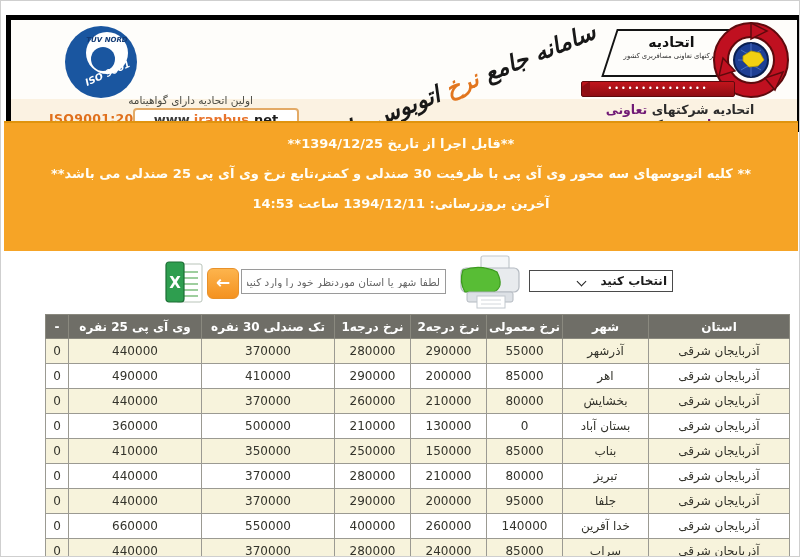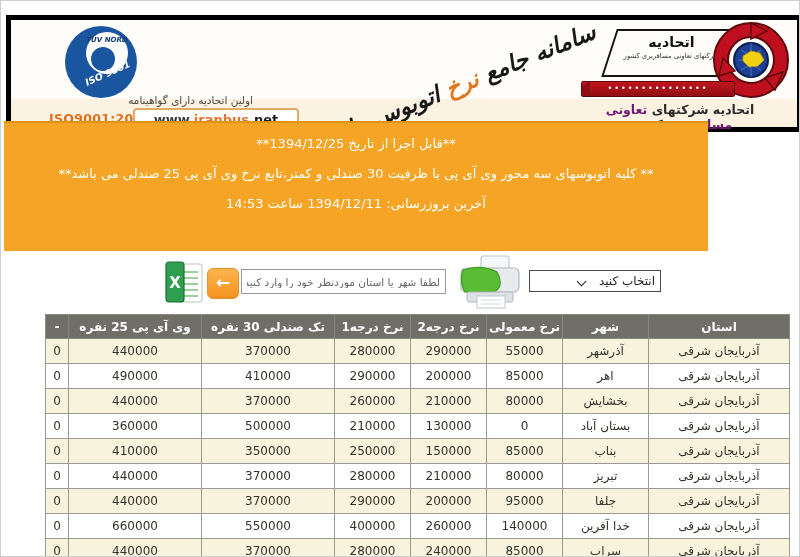--- a/index.html
+++ b/index.html
@@ -24,34 +24,34 @@
   .pgram-title{font-size:14px;font-weight:bold;color:#111;}
   .pgram-sub{font-size:6.8px;color:#333;margin-top:2px;}
   .emblem{position:absolute;right:-4px;top:0;}
   .red-arrow{position:absolute;right:56px;top:59px;width:152px;height:14px;background:linear-gradient(#c2151c,#8f0d13);
              border:1px solid #5e0a0d;border-radius:2px;color:#fff;font-size:8px;line-height:13px;text-align:center;
              letter-spacing:2px;overflow:hidden;}
   .red-arrow:after{content:"";position:absolute;left:-11px;top:-1px;border:8px solid transparent;border-right:11px solid #8f0d13;}
   .union-caption{position:absolute;left:0;right:4px;top:80px;text-align:center;font-size:12.5px;font-weight:bold;color:#2b2b2b;}
   .uc-orange{color:#701a75;}
   
-  .banner{position:absolute;left:3px;top:120px;width:704px;height:130px;background:#f6a426;border-top:2px solid #e0940e;
-          box-sizing:border-box;direction:rtl;text-align:center;color:#fffef6;font-weight:normal;font-size:13px;padding-top:6px;}
+  .banner{position:absolute;left:3px;top:120px;width:794px;height:130px;background:#f6a426;border-top:2px solid #e0940e;
+          box-sizing:border-box;direction:rtl;text-align:center;color:#fffef6;font-weight:bold;font-size:13px;padding-top:6px;}
   .banner div{line-height:30px;}
   
   .toolbar{position:absolute;left:0;top:250px;width:800px;height:63px;background:#fff;}
   .excel-icon{position:absolute;left:163px;top:9px;cursor:pointer;}
   .back-btn{position:absolute;left:206px;top:17px;width:30px;height:29px;border:1px solid #e8912a;border-radius:6px;
             background:linear-gradient(#fdb44d,#f49220);color:#fff;font-size:17px;font-weight:bold;text-align:center;
             line-height:27px;cursor:pointer;}
   .search-input{position:absolute;left:240px;top:18px;width:205px;height:25px;box-sizing:border-box;border:1px solid #9a9a9a;
                 font-family:"DejaVu Sans",sans-serif;font-size:10.5px;color:#666;direction:rtl;padding:2px 5px;background:#fff;}
   .printer-icon{position:absolute;left:450px;top:3px;cursor:pointer;}
-  .select-box{position:absolute;left:528px;top:19px;width:132px;height:22px;box-sizing:border-box;border:1px solid #4a4a4a;
-              background:#fff;direction:rtl;font-size:12px;font-weight:normal;color:#1c1c1c;line-height:20px;
+  .select-box{position:absolute;left:528px;top:19px;width:144px;height:22px;box-sizing:border-box;border:1px solid #4a4a4a;
+              background:#fff;direction:rtl;font-size:12px;font-weight:bold;color:#1c1c1c;line-height:20px;
               padding-right:5px;cursor:pointer;}
   .chev{position:absolute;left:48px;top:7px;width:6px;height:6px;border-left:1.4px solid #222;border-bottom:1.4px solid #222;
         transform:rotate(-45deg);}
   
   .fare-table{position:absolute;left:44px;top:313px;width:745px;border-collapse:collapse;table-layout:fixed;
               direction:rtl;font-size:12px;color:#33332b;}
   .fare-table th{background:#6f6e67;color:#fff;font-weight:bold;font-size:12px;height:23px;border:1px solid #8a897f;padding:0;}
   .fare-table td{height:24px;border:1px solid #9b9a92;text-align:center;padding:0 2px;overflow:hidden;white-space:nowrap;}
   .fare-table tr.alt td{background:#f7f3dc;}
   .fare-table tr.plain td{background:#ffffff;}

